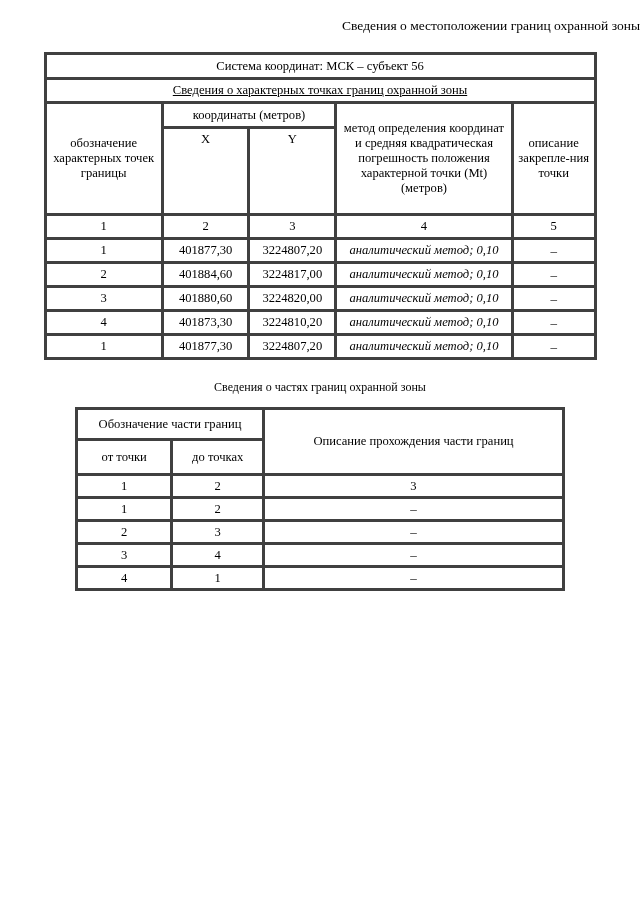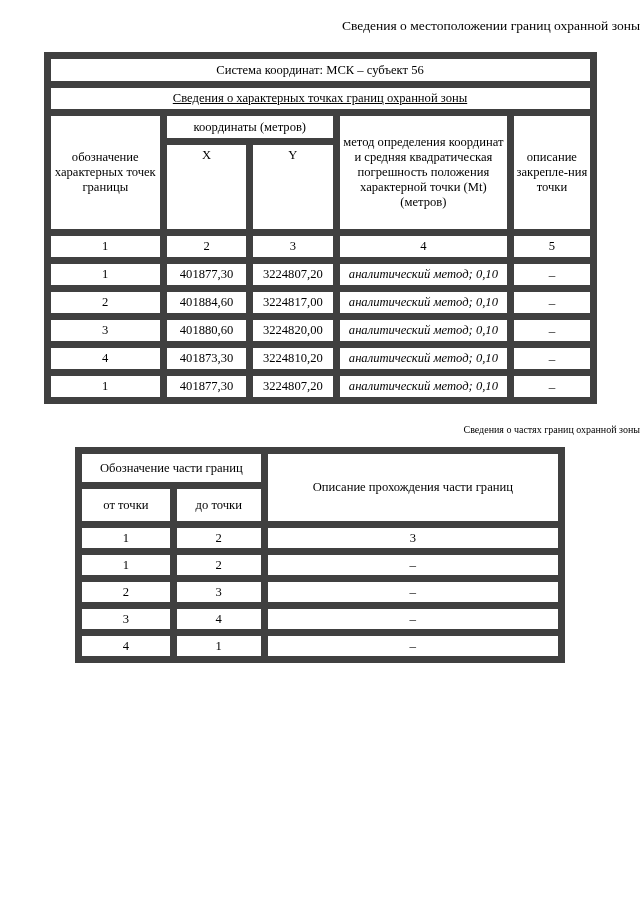--- a/index.html
+++ b/index.html
@@ -26,32 +26,32 @@
     font-size: 12.5px;
     margin-top: 32px;
     letter-spacing: 0.2px;
   }
   .doc-title {
     text-align: right;
     font-size: 13.5px;
     margin-top: 18px;
   }
   .section-title {
-    text-align: right;
-    font-size: 10px;
+    text-align: center;
+    font-size: 12px;
     margin-top: 20px;
     margin-bottom: 12px;
   }
   table.t {
     border-collapse: collapse;
     font-size: 12.6px;
     table-layout: fixed;
   }
   table.t td {
-    border: 7px solid #404040;
+    border: 3px solid #404040;
     padding: 1px 2px;
     text-align: center;
     vertical-align: middle;
     line-height: 1.18;
     margin-left: 16px;
   }
   .tbl1-wrap {
     margin: 18px auto 0 auto;
     width: 553px;
   }
@@ -178,21 +178,21 @@
         <col style="width:92px">
         <col style="width:302px">
       </colgroup>
       <tbody>
         <tr class="t2-head">
           <td colspan="2" style="vertical-align:middle;">Обозначение части границ</td>
           <td rowspan="2" style="vertical-align:middle;">Описание прохождения части границ</td>
         </tr>
         <tr class="t2-sub">
           <td>от точки</td>
-          <td>до точки</td>
+          <td>до точках</td>
         </tr>
         <tr class="t2">
           <td>1</td>
           <td>2</td>
           <td>3</td>
         </tr>
         <tr class="t2">
           <td>1</td>
           <td>2</td>
           <td class="cell-dash">–</td>

